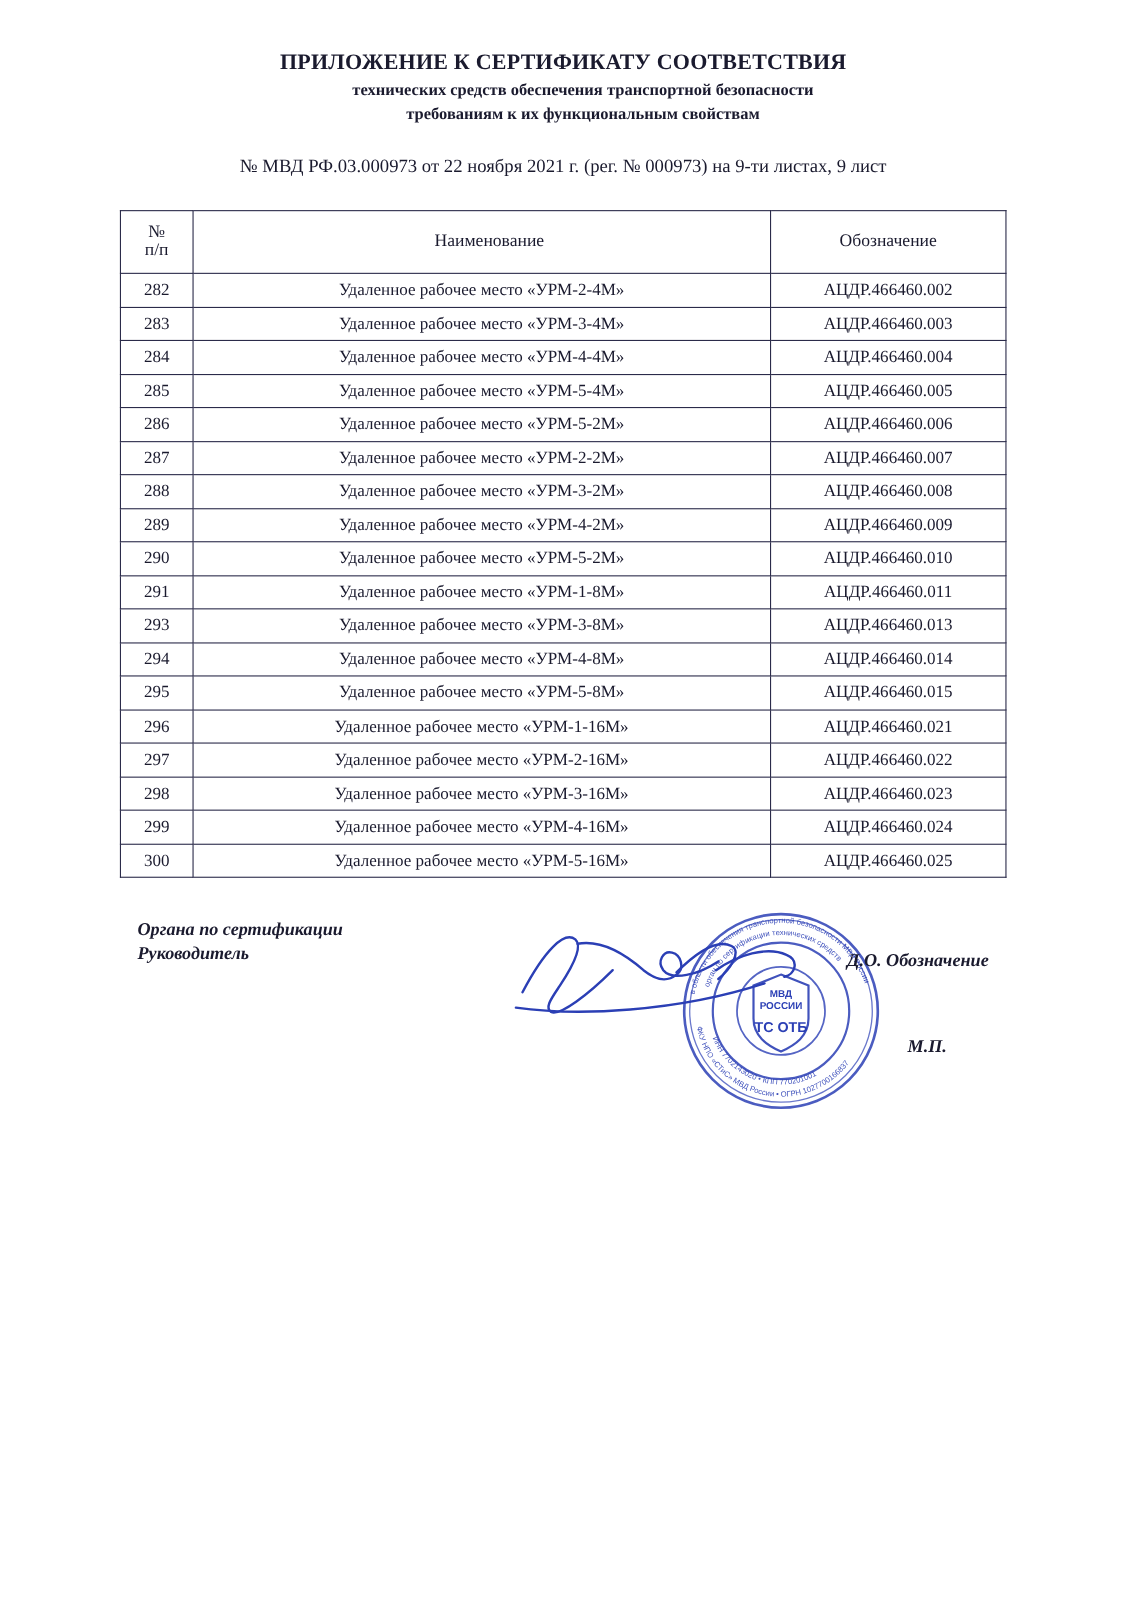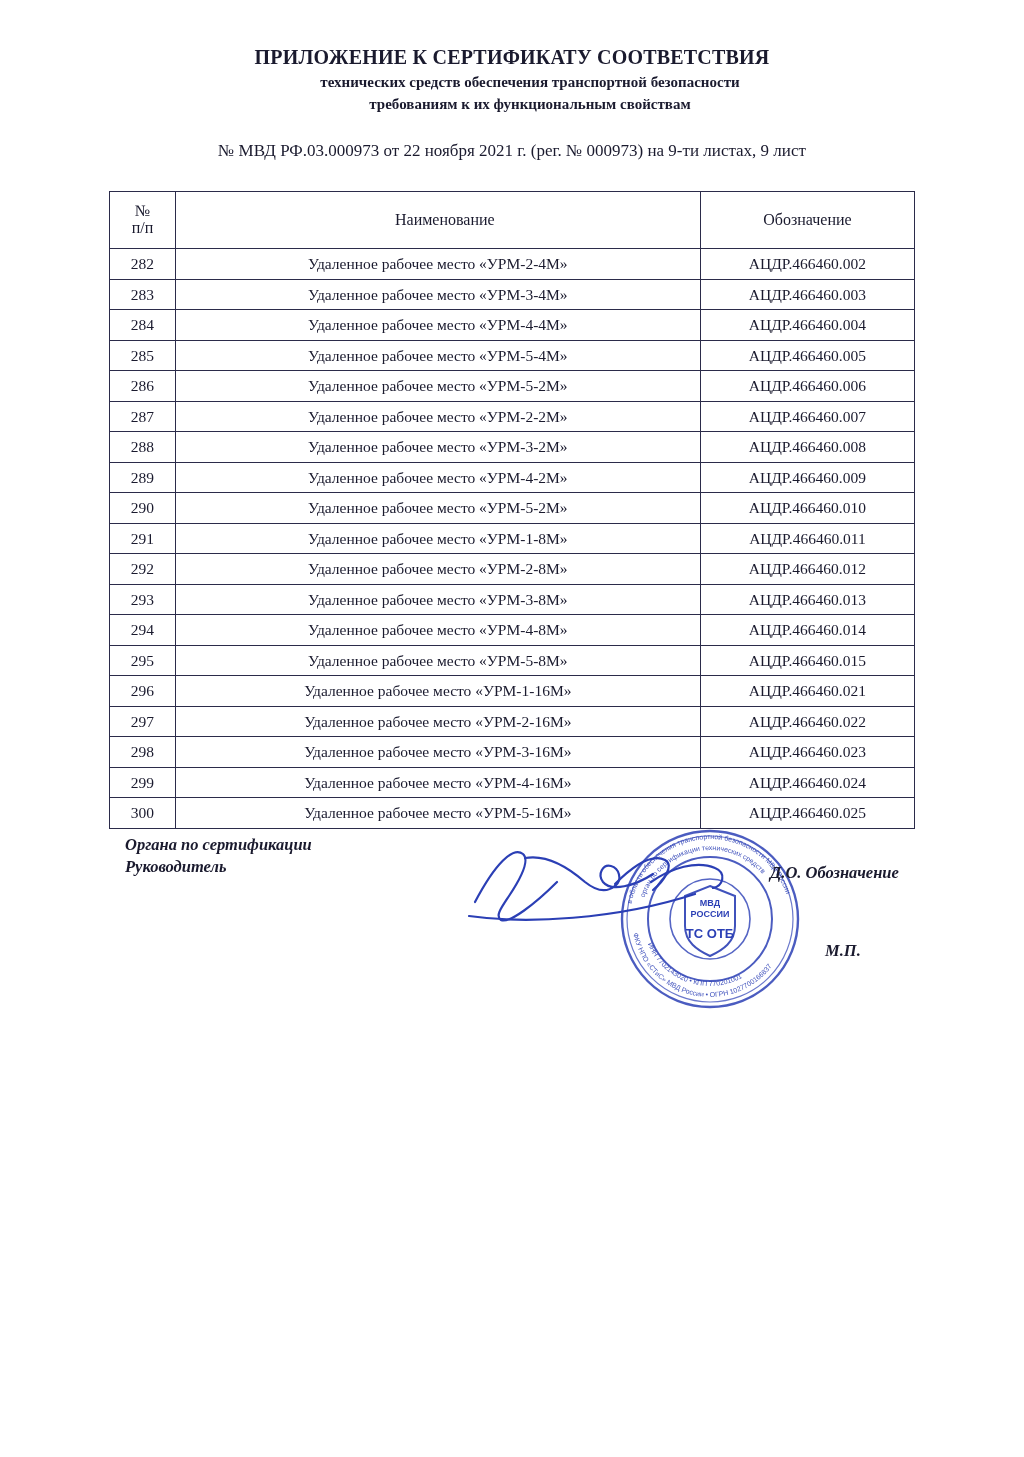--- a/index.html
+++ b/index.html
@@ -213,25 +213,20 @@
           </tr>
           <tr>
             <td class="col-num">290</td>
             <td class="col-name">Удаленное рабочее место «УРМ-5-2М»</td>
             <td class="col-desig">АЦДР.466460.010</td>
           </tr>
           <tr>
             <td class="col-num">291</td>
             <td class="col-name">Удаленное рабочее место «УРМ-1-8М»</td>
             <td class="col-desig">АЦДР.466460.011</td>
-          </tr>
-          <tr>
-            <td class="col-num">292</td>
-            <td class="col-name">Удаленное рабочее место «УРМ-2-8М»</td>
-            <td class="col-desig">АЦДР.466460.012</td>
           </tr>
           <tr>
             <td class="col-num">293</td>
             <td class="col-name">Удаленное рабочее место «УРМ-3-8М»</td>
             <td class="col-desig">АЦДР.466460.013</td>
           </tr>
           <tr>
             <td class="col-num">294</td>
             <td class="col-name">Удаленное рабочее место «УРМ-4-8М»</td>
             <td class="col-desig">АЦДР.466460.014</td>

